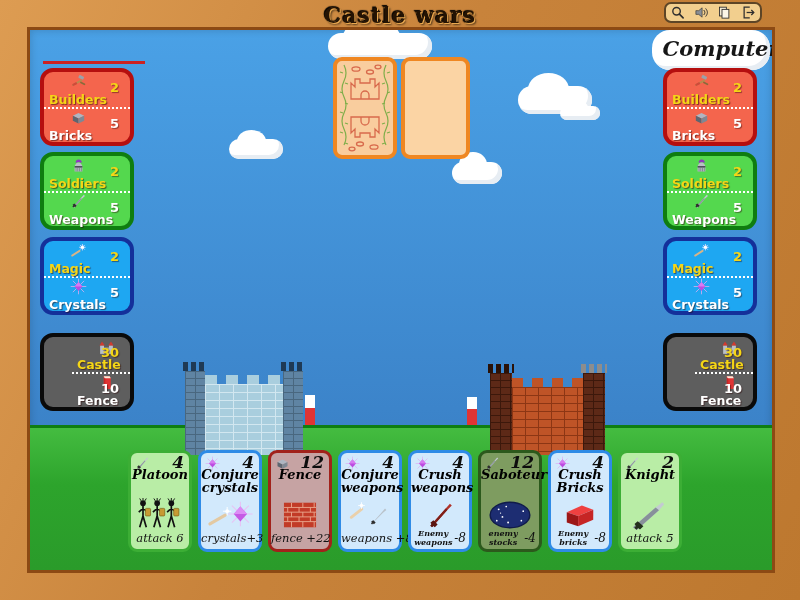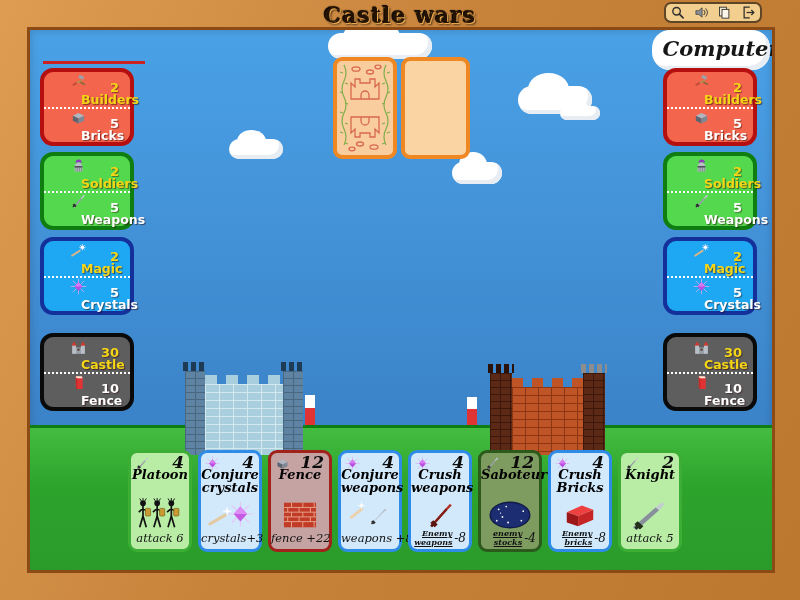--- a/index.html
+++ b/index.html
@@ -59,32 +59,31 @@
   .panel--magic{background:#1ea7f2;border-color:#14309a;}
   .panel--castle{background:#5e5e5e;border-color:#0a0a0a;}
   .prow{position:relative;height:34px;}
   .prow.first{border-bottom:2px dotted #fff;}
   .picon{position:absolute;left:26px;top:1px;width:17px;height:17px;}
   .prow.second .picon{top:0px;}
   .plabel{
     position:absolute;left:5px;bottom:0px;
     font:bold 12.5px "DejaVu Sans",sans-serif;
     text-shadow:1px 1px 1px rgba(40,0,0,.55);
-    margin-left:32px;
   }
   .pvalue{
     position:absolute;right:11px;top:7px;
     font:bold 13px "DejaVu Sans",sans-serif;
     text-shadow:1px 1px 1px rgba(40,0,0,.45);
   }
   .c1{color:#f5d616;}
   .c2{color:#ffffff;}
   
   .col-left{left:10px;}  .col-right{left:633px;}
-  .p0{top:38px;} .p1{top:122px;} .p2{top:207px;} .p3{top:303px;}
+  .p0{top:38px;} .p1{top:122px;} .p2{top:207px;} .p3{top:303px;padding-left:28px;}
   
   .center-card{
     position:absolute;top:27px;border:4px solid #ef8722;border-radius:9px;
     background:#f9cd9e;box-sizing:border-box;cursor:pointer;
   }
   .deck-card{left:303px;width:64px;height:102px;}
   .blank-card{left:371px;width:69px;height:102px;background:#fbd4a4;}
   .deck-card svg{width:100%;height:100%;display:block;}
   
   .tower,.wall{position:absolute;}
@@ -140,21 +139,21 @@
   }
   .card-art{position:absolute;left:50%;top:45px;transform:translateX(-50%);width:46px;height:34px;}
   .cap{
     position:absolute;bottom:4px;left:0;width:100%;text-align:center;
     font:italic 11.5px "DejaVu Serif",serif;color:#111;white-space:nowrap;
   }
   .cap2{
     position:absolute;bottom:3px;left:0;right:0;
     display:flex;align-items:center;justify-content:center;gap:2px;
   }
-  .cap2-main{font:italic bold 8px "DejaVu Serif",serif;color:#111;text-align:right;line-height:1.05;max-width:38px;text-decoration:underline;}
+  .cap2-main{font:italic bold 8px "DejaVu Serif",serif;color:#111;text-align:center;line-height:1.05;max-width:38px;}
   .cap2-val{font:italic 12px "DejaVu Serif",serif;color:#111;}
   .cap:empty,.cap2-main:empty,.cap2-val:empty{display:none;}
 </style>
 </head>
 <body>
 
 <svg width="0" height="0" style="position:absolute" aria-hidden="true">
   <defs>
     <symbol id="i-hammer" viewBox="0 0 24 24">
       <rect x="2" y="11" width="16" height="2.6" rx="1.2" fill="#b98b4e" transform="rotate(-28 10 12)"></rect>

